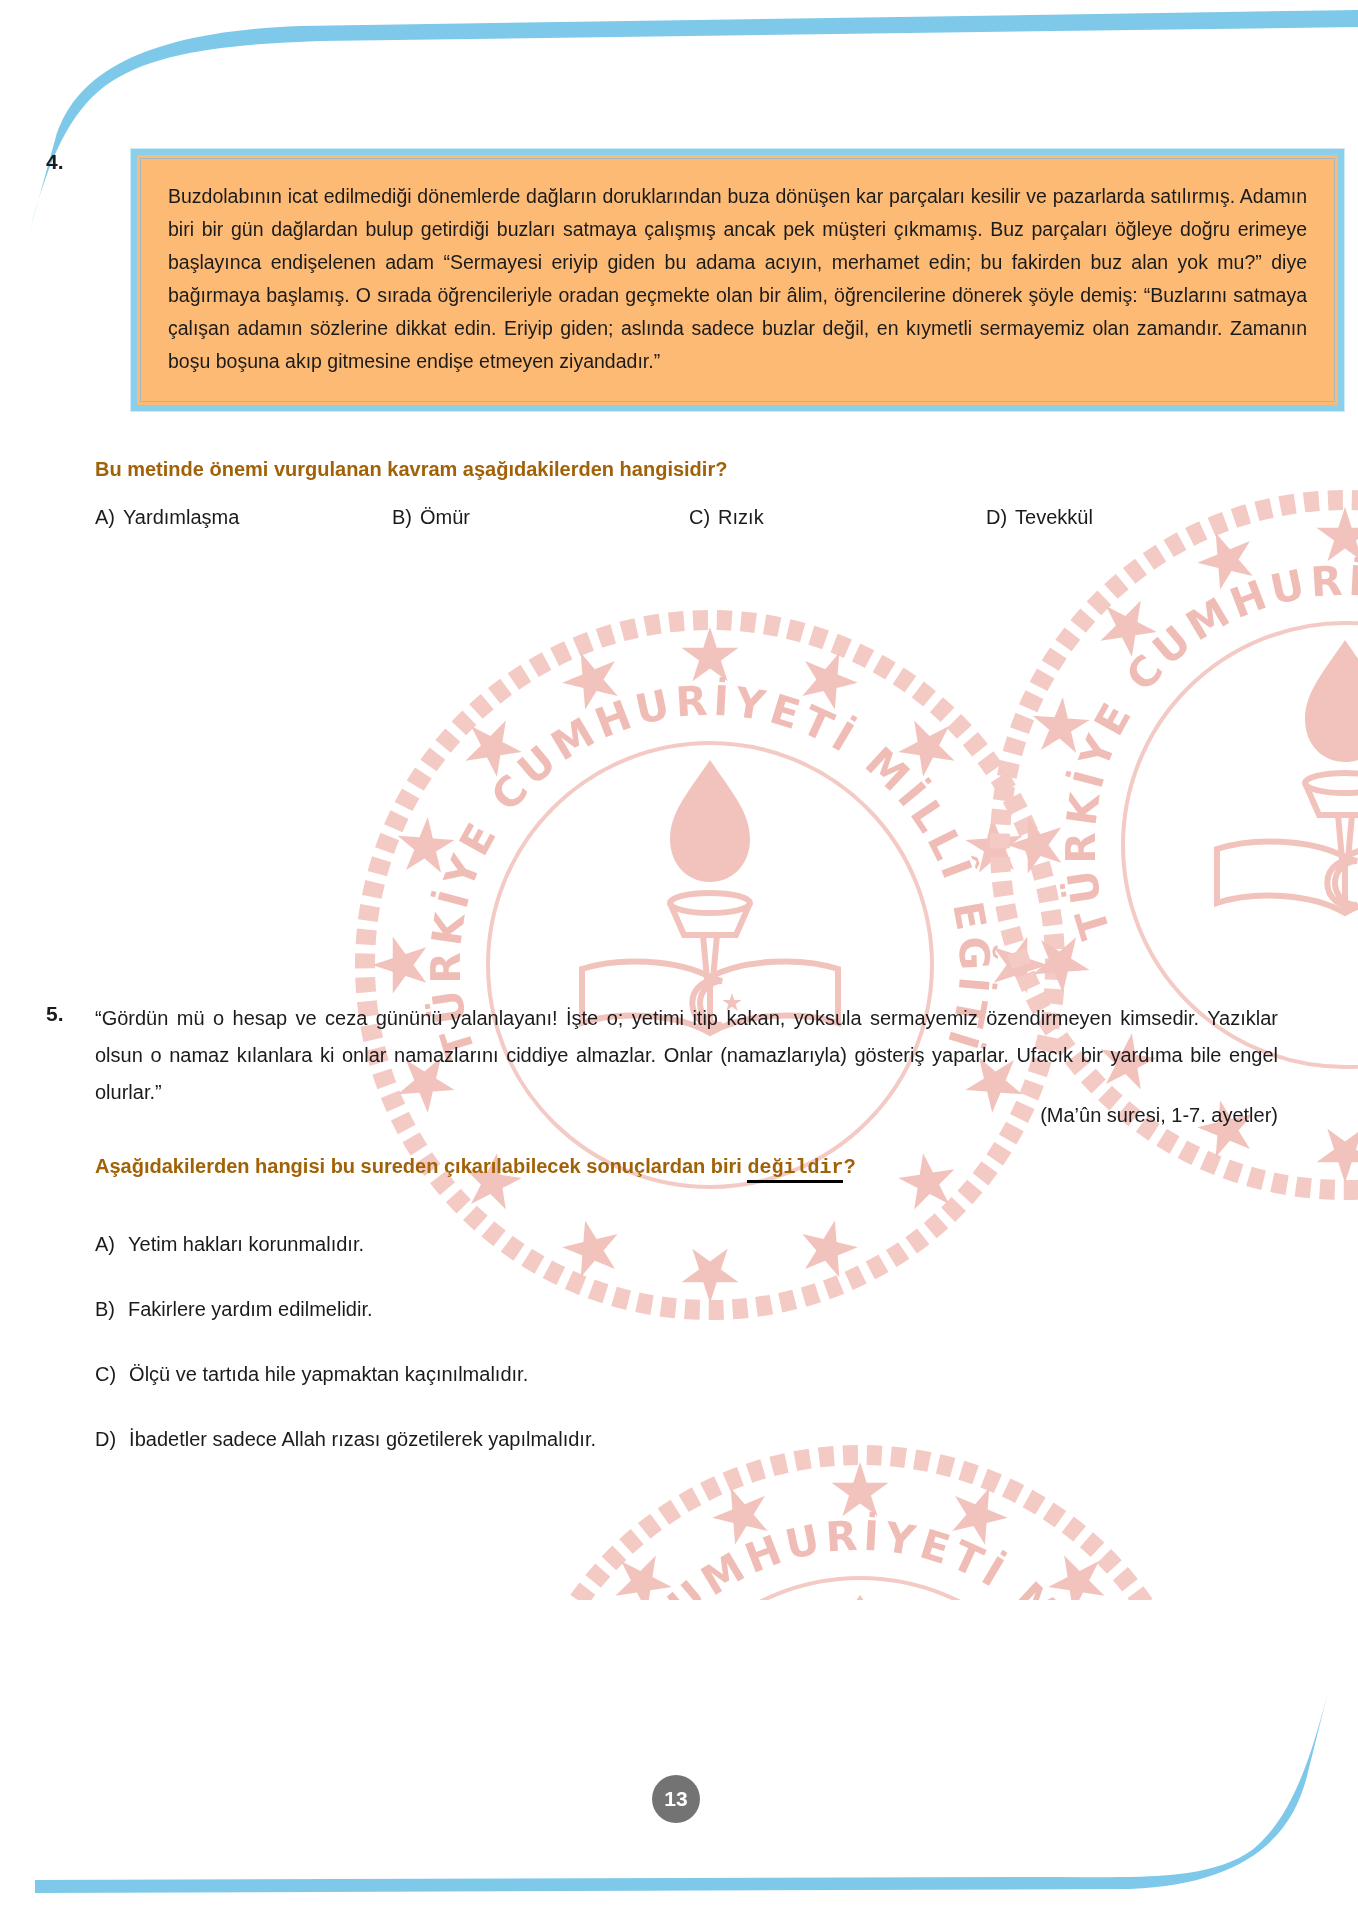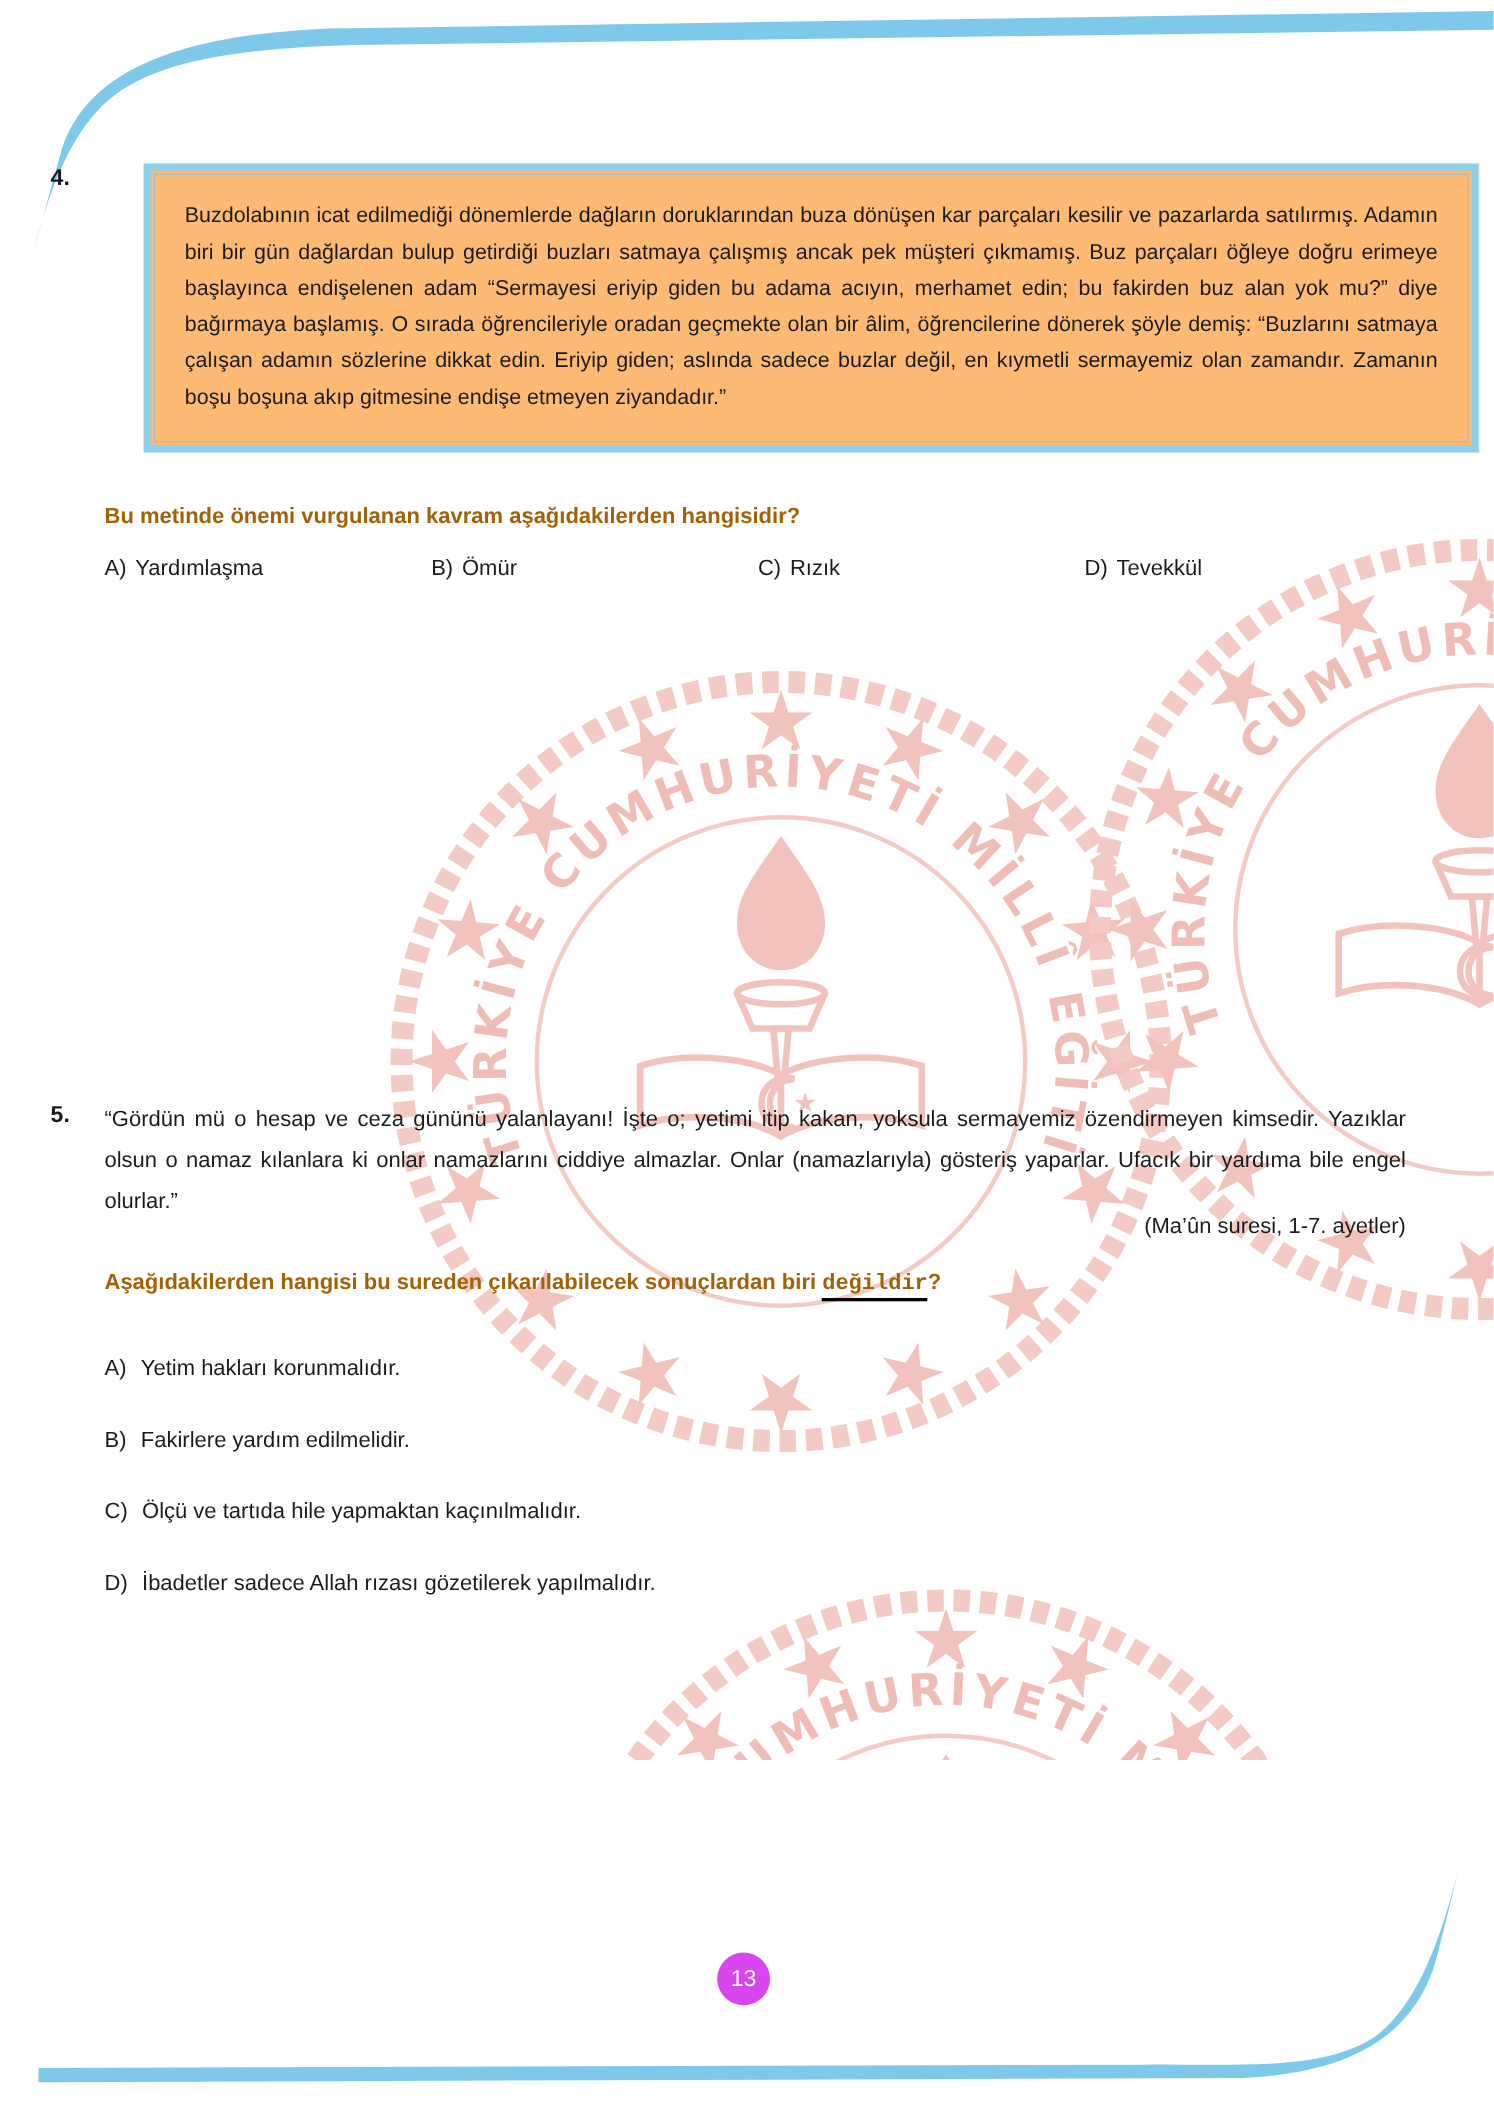--- a/index.html
+++ b/index.html
@@ -51,21 +51,21 @@
   .optrow .opt:last-child{width:auto;}
 
   .q5text{position:absolute;left:95px;top:1000px;width:1183px;font-size:20px;line-height:37px;text-align:justify;margin:0;}
   .srcline{position:absolute;left:95px;top:1104px;width:1183px;text-align:right;font-size:20px;margin:0;}
 
   .optlist{position:absolute;left:95px;top:1232px;font-size:20px;}
   .optlist .opt{display:flex;gap:13px;margin-bottom:41px;line-height:24px;}
 
   .page-badge{
     position:absolute;left:652px;top:1775px;width:48px;height:48px;border-radius:50%;
-    background:#d946ef;color:#ffffff;font-weight:normal;font-size:21px;
+    background:#737373;color:#ffffff;font-weight:bold;font-size:21px;
     display:flex;align-items:center;justify-content:center;
   }
 </style>
 </head>
 <body>
 
 <div class="page">
 
   <svg class="deco top" width="1358" height="260" viewBox="0 0 1358 260" aria-hidden="true">
     <path class="swoosh" d="M 1358,10 L 300,26 C 150,32 75,70 55,140 L 30,230 C 48,160 70,112 105,86 C 150,52 230,44 320,41 L 1358,27 Z"></path>

